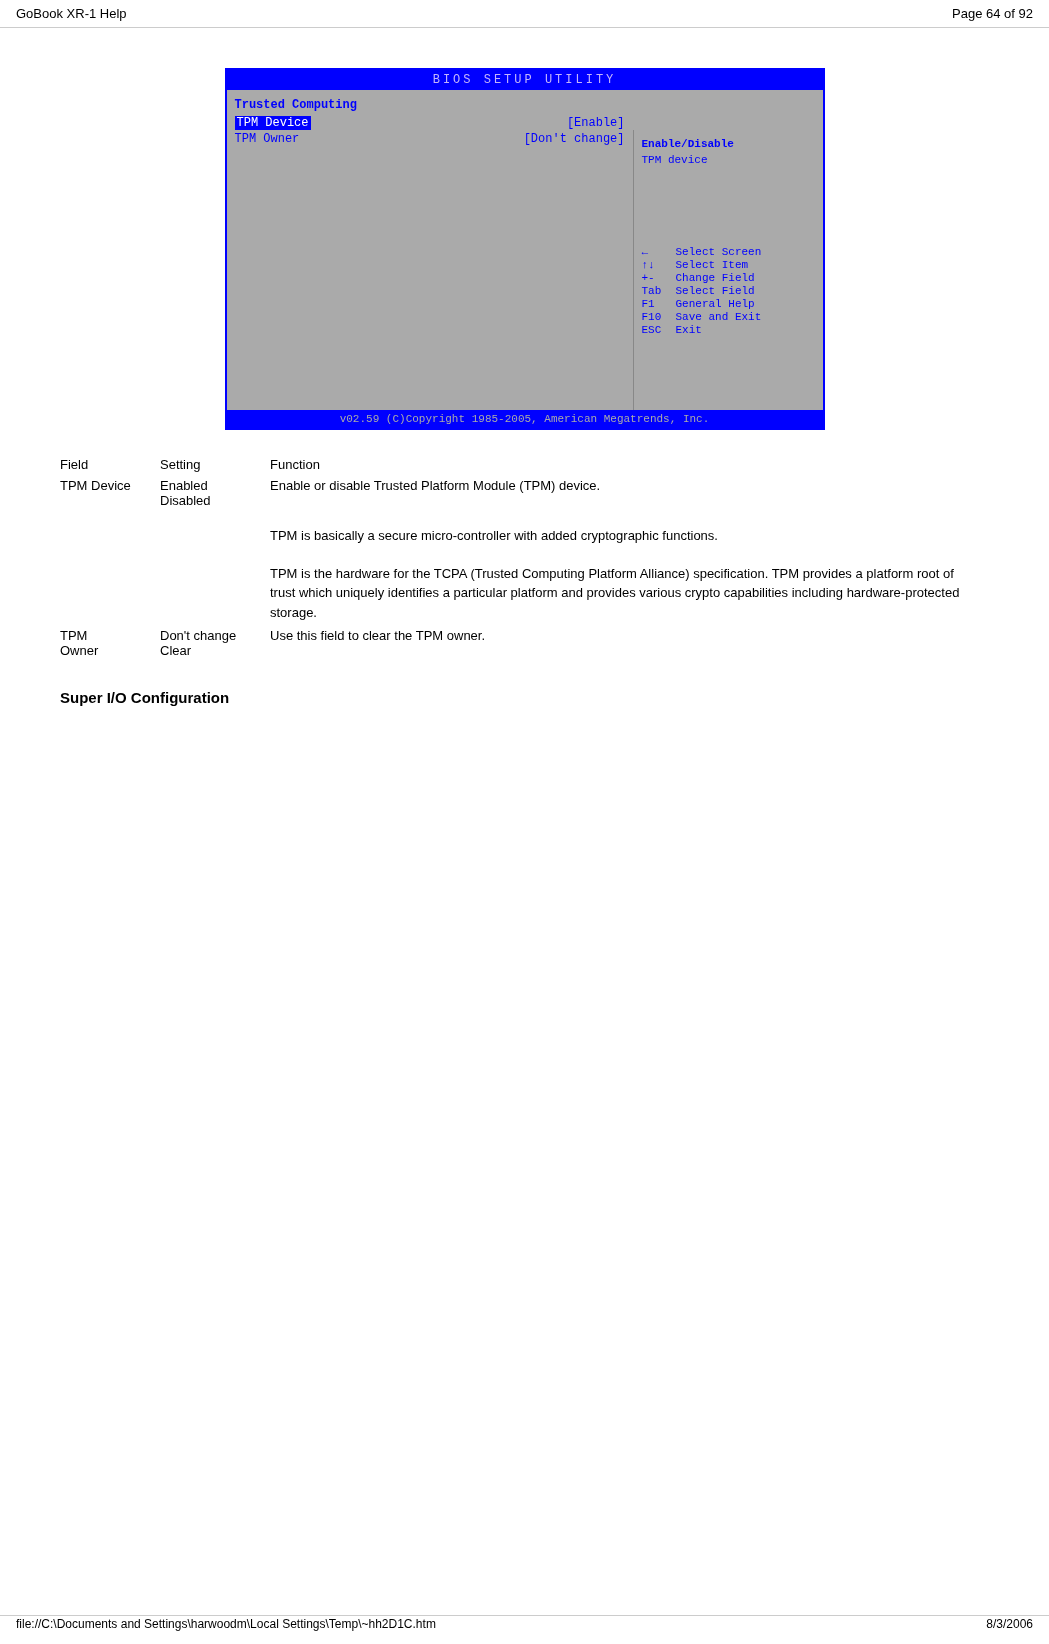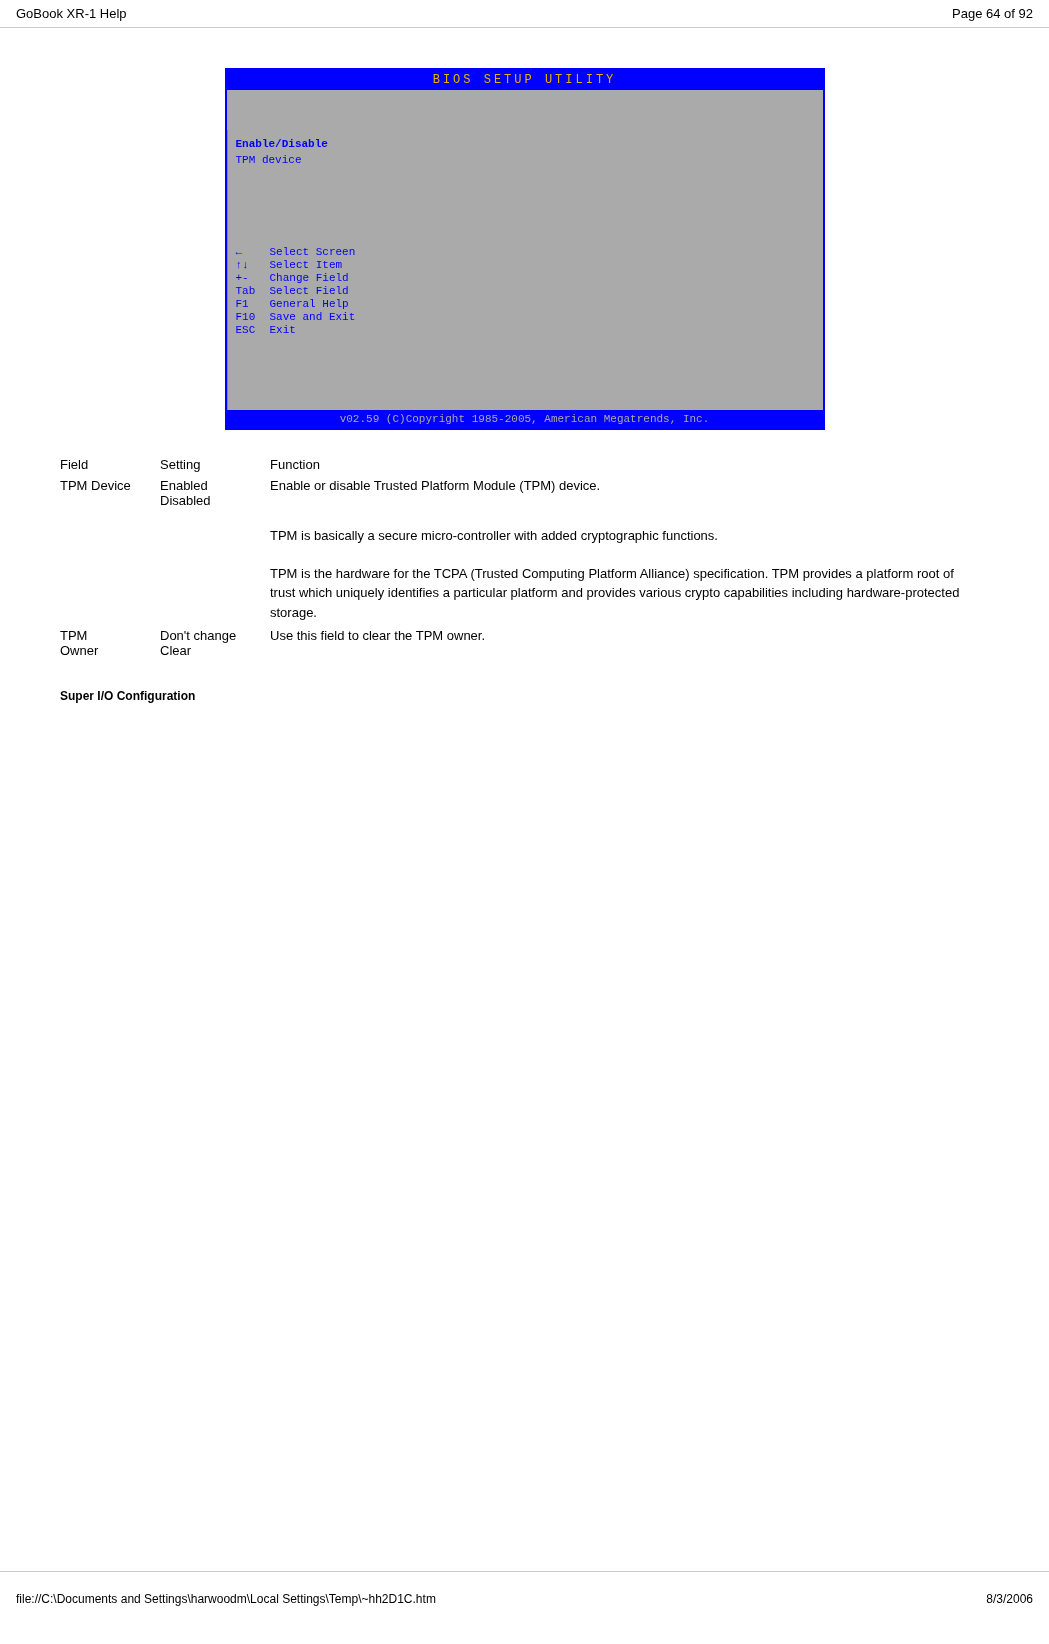--- a/index.html
+++ b/index.html
@@ -15,42 +15,42 @@
       display: flex;
       justify-content: space-between;
       padding: 6px 16px;
       font-size: 13px;
       border-bottom: 1px solid #ccc;
       text-align: center;
     }
     .page-footer {
       display: flex;
       justify-content: space-between;
-      padding: 20px 16px;
+      padding: 1px 16px;
       font-size: 12px;
       border-top: 1px solid #ccc;
       position: absolute;
-      bottom: 18px;
+      bottom: 12px;
       width: 100%;
     }
     .main-content {
       padding: 20px 60px;
     }
     
     .bios-screenshot {
       margin: 20px auto;
       width: 600px;
       border: 2px solid #00f;
       background: #aaa;
       font-family: 'Courier New', monospace;
       font-size: 12px;
     }
     .bios-top-bar {
       background: #00f;
-      color: #eab308;
+      color: #c4b5fd;
       text-align: center;
       padding: 3px 0;
       font-size: 12px;
       letter-spacing: 3px;
     }
     .bios-tab-row {
       background: #00f;
       display: flex;
       padding: 2px 4px;
     }
@@ -141,21 +141,21 @@
       font-size: 13px;
     }
     .info-table td:first-child {
       width: 100px;
     }
     .info-table td:nth-child(2) {
       width: 110px;
     }
     .section-heading {
       font-weight: bold;
-      font-size: 12px;
+      font-size: 15px;
       margin-top: 28px;
       margin-bottom: 6px;
     }
     .tpm-description {
       margin-top: 12px;
       font-size: 13px;
       line-height: 1.5;
     }
   </style>
 </head>
@@ -169,20 +169,31 @@
 <div class="main-content">
 
   <div class="bios-screenshot">
 
     <div class="bios-top-bar">
       <span>BIOS   SETUP   UTILITY</span>
     </div>
 
 
     <div class="bios-body">
+      <div class="bios-left">
+        <div class="bios-section-title">Trusted Computing</div>
+        <div class="bios-item">
+          <span class="bios-item-name selected">TPM Device</span>
+          <span class="bios-item-value">[Enable]</span>
+        </div>
+        <div class="bios-item">
+          <span class="bios-item-name">TPM Owner</span>
+          <span class="bios-item-value">[Don't  change]</span>
+        </div>
+      </div>
       <div class="bios-right">
         <div class="bios-help-title">Enable/Disable</div>
         <div class="bios-help-text">TPM device</div>
         <div class="bios-keys">
           <div class="bios-key-row">
             <span class="bios-key">←</span>
             <span class="bios-key-desc">Select Screen</span>
           </div>
           <div class="bios-key-row">
             <span class="bios-key">↑↓</span>

